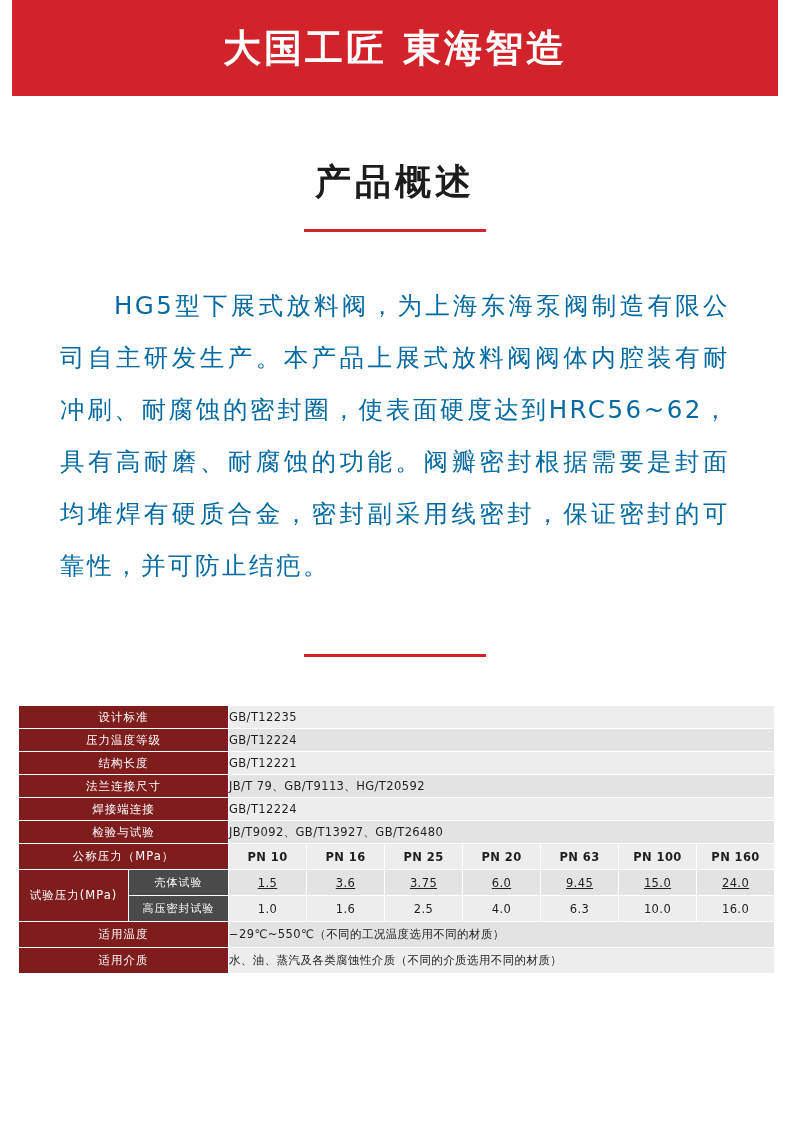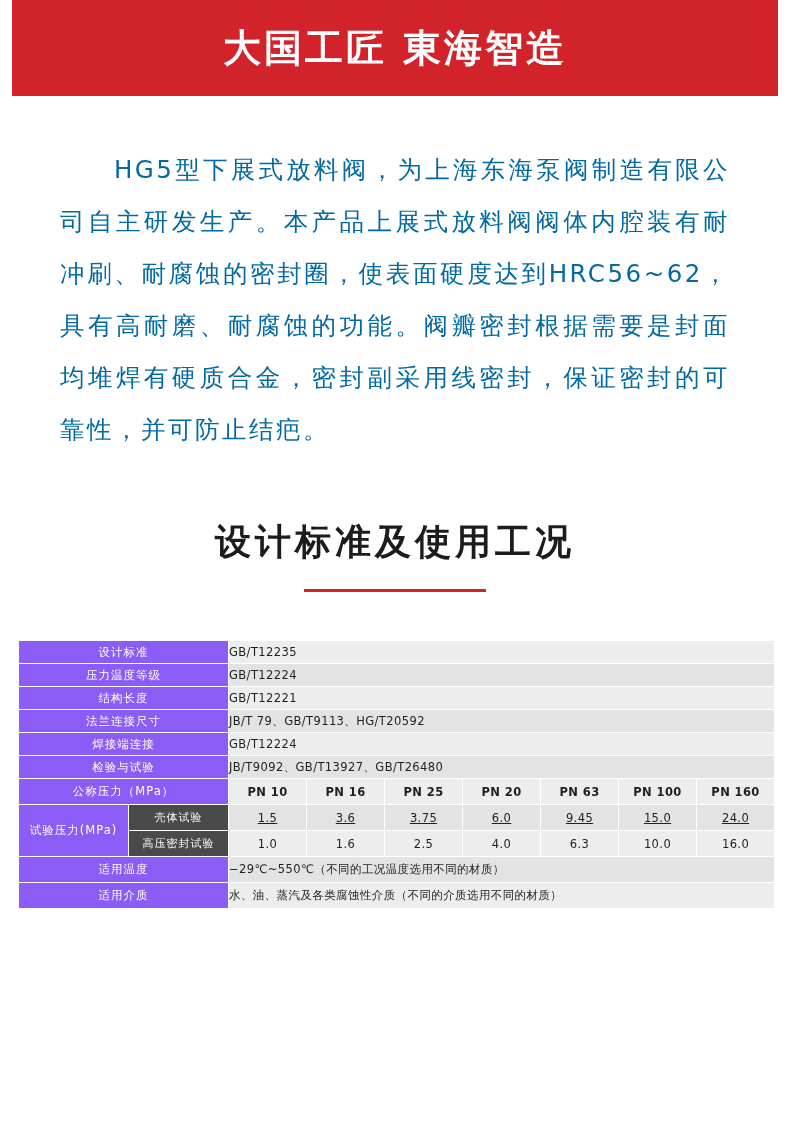--- a/index.html
+++ b/index.html
@@ -100,21 +100,21 @@
     table-layout: fixed;
     font-size: 11.5px;
     font-family: "DejaVu Sans", "Liberation Sans", sans-serif;
   }
   table.spec td {
     border: 1px solid #ffffff;
     padding: 0;
     height: 22px;
   }
   td.lbl {
-    background: #8b5cf6;
+    background: #7f1d1d;
     color: #ffffff;
     text-align: center;
     letter-spacing: 1px;
     font-size: 11.5px;
   }
   td.lbl.sub {
     background: #4a4a4a;
     font-size: 11px;
   }
   td.val {
@@ -146,27 +146,30 @@
 </head>
 <body>
 
 <div class="banner">
   <div class="banner-inner">
     <div class="banner-title">大国工匠  東海智造</div>
   </div>
 </div>
 
 <div class="section">
+  <div class="heading-block">
+    <div class="heading-text">产品概述</div>
+    <div class="heading-rule"></div>
+  </div>
 
   <p class="para">HG5型下展式放料阀，为上海东海泵阀制造有限公司自主研发生产。本产品上展式放料阀阀体内腔装有耐冲刷、耐腐蚀的密封圈，使表面硬度达到HRC56~62，具有高耐磨、耐腐蚀的功能。阀瓣密封根据需要是封面均堆焊有硬质合金，密封副采用线密封，保证密封的可靠性，并可防止结疤。</p>
 </div>
 
 <div class="section">
   <div class="heading-block">
-    <div class="heading-text">设计标准及使用工况</div>
     <div class="heading-rule"></div>
   </div>
 </div>
 
 <div class="table-wrap">
   <table class="spec">
     <colgroup>
       <col style="width:110px">
       <col style="width:100px">
       <col style="width:78px">

